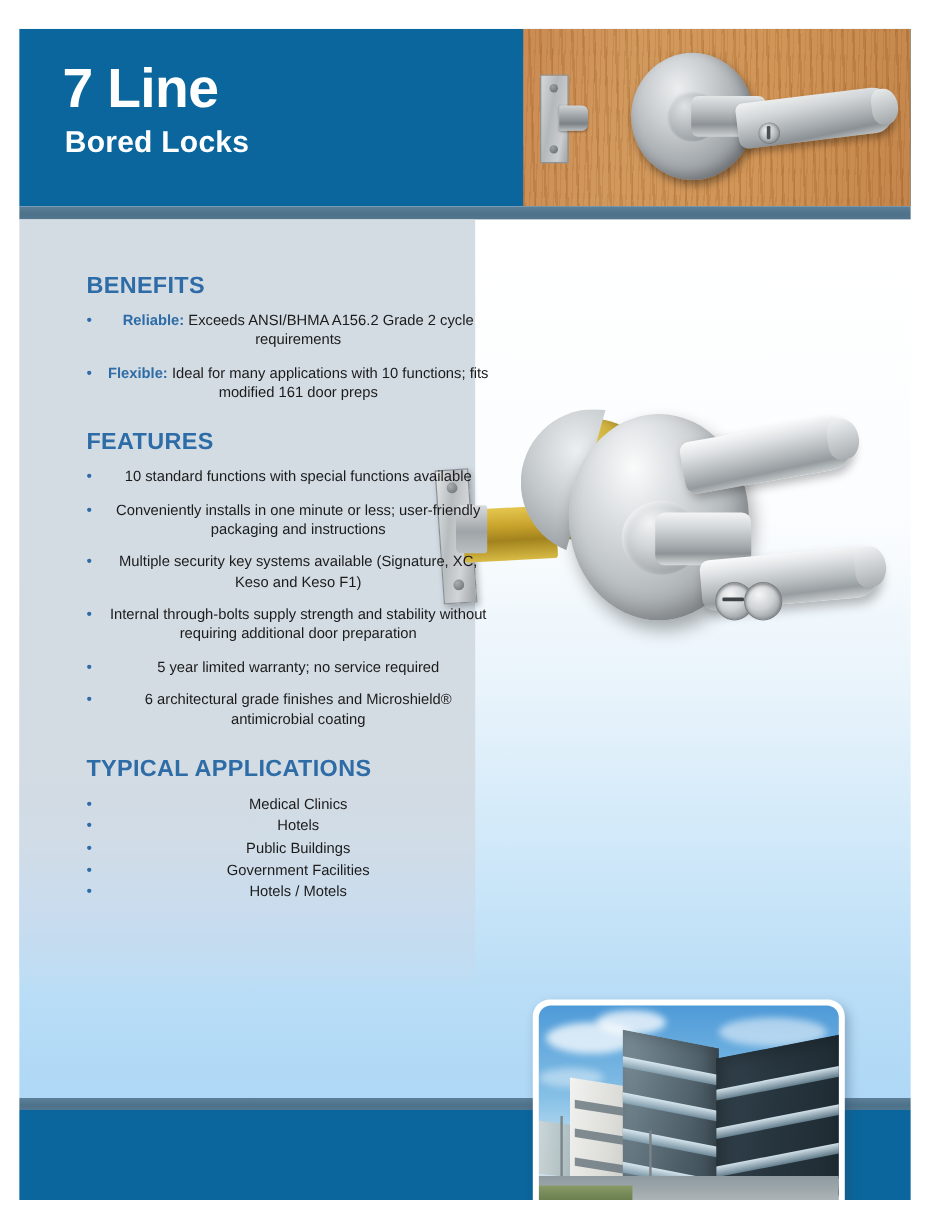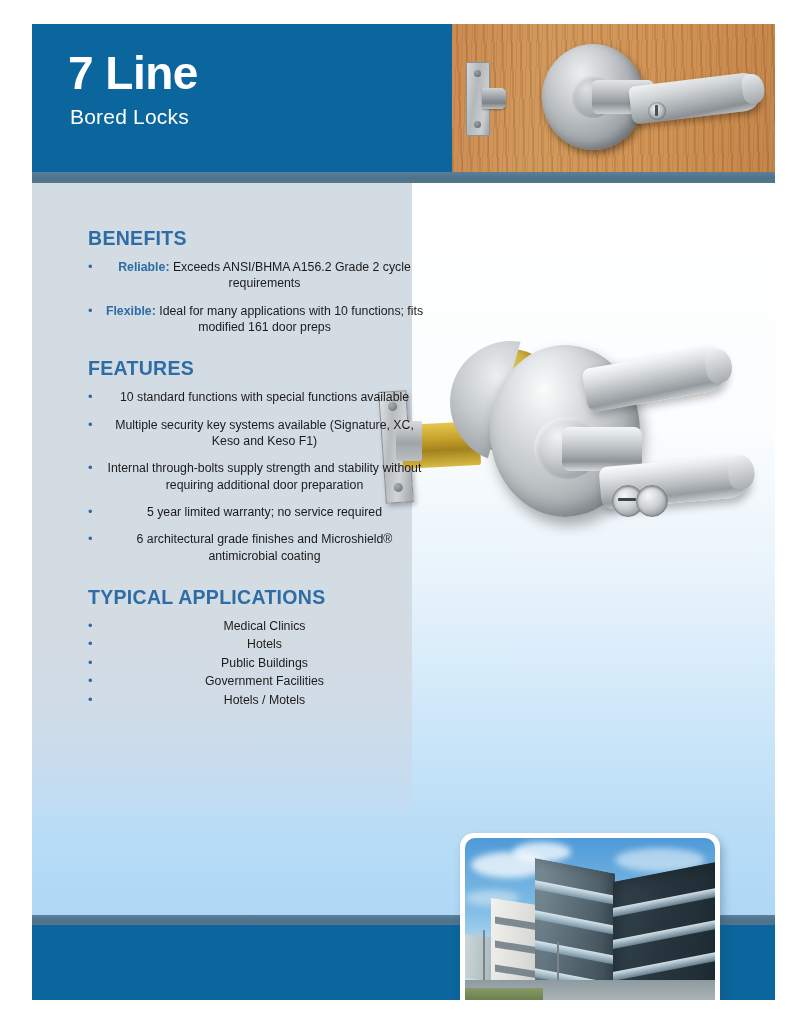--- a/index.html
+++ b/index.html
@@ -9,21 +9,21 @@
   }
   body {
     width: 791px;
     height: 1024px;
     font-family: "Liberation Sans", sans-serif;
     overflow: hidden;
   }
 
   .page {
     position: absolute;
-    left: 32px;
+    left: 16px;
     top: 24px;
     width: 743px;
     height: 976px;
     background: #ffffff;
     overflow: hidden;
   }
 
   
   .header {
     position: absolute;
@@ -42,23 +42,23 @@
   }
   .header-title {
     font-size: 46px;
     font-weight: bold;
     color: #ffffff;
     letter-spacing: -0.5px;
     line-height: 1;
     margin: 0;
   }
   .header-sub {
-    font-size: 21px;
+    font-size: 25px;
     color: #ffffff;
-    font-weight: normal;
+    font-weight: bold;
     margin: 9px 0 0 2px;
     letter-spacing: 0.2px;
   }
 
   
   .door-photo {
     position: absolute;
     left: 420px;
     top: 0;
     width: 323px;
@@ -645,20 +645,23 @@
             <span>Ideal for many applications with 10 functions; fits modified 161 door preps</span>
           </li>
         </ul>
       </div>
 
       <div class="section">
         <h2 class="section-heading">FEATURES</h2>
         <ul class="bullets">
           <li>
             <span>10 standard functions with special functions available</span>
+          </li>
+          <li>
+            <span>Conveniently installs in one minute or less; user-friendly packaging and instructions</span>
           </li>
           <li>
             <span>Multiple security key systems available (Signature, XC, Keso and Keso F1)</span>
           </li>
           <li>
             <span>Internal through-bolts supply strength and stability without requiring additional door preparation</span>
           </li>
           <li>
             <span>5 year limited warranty; no service required</span>
           </li>

